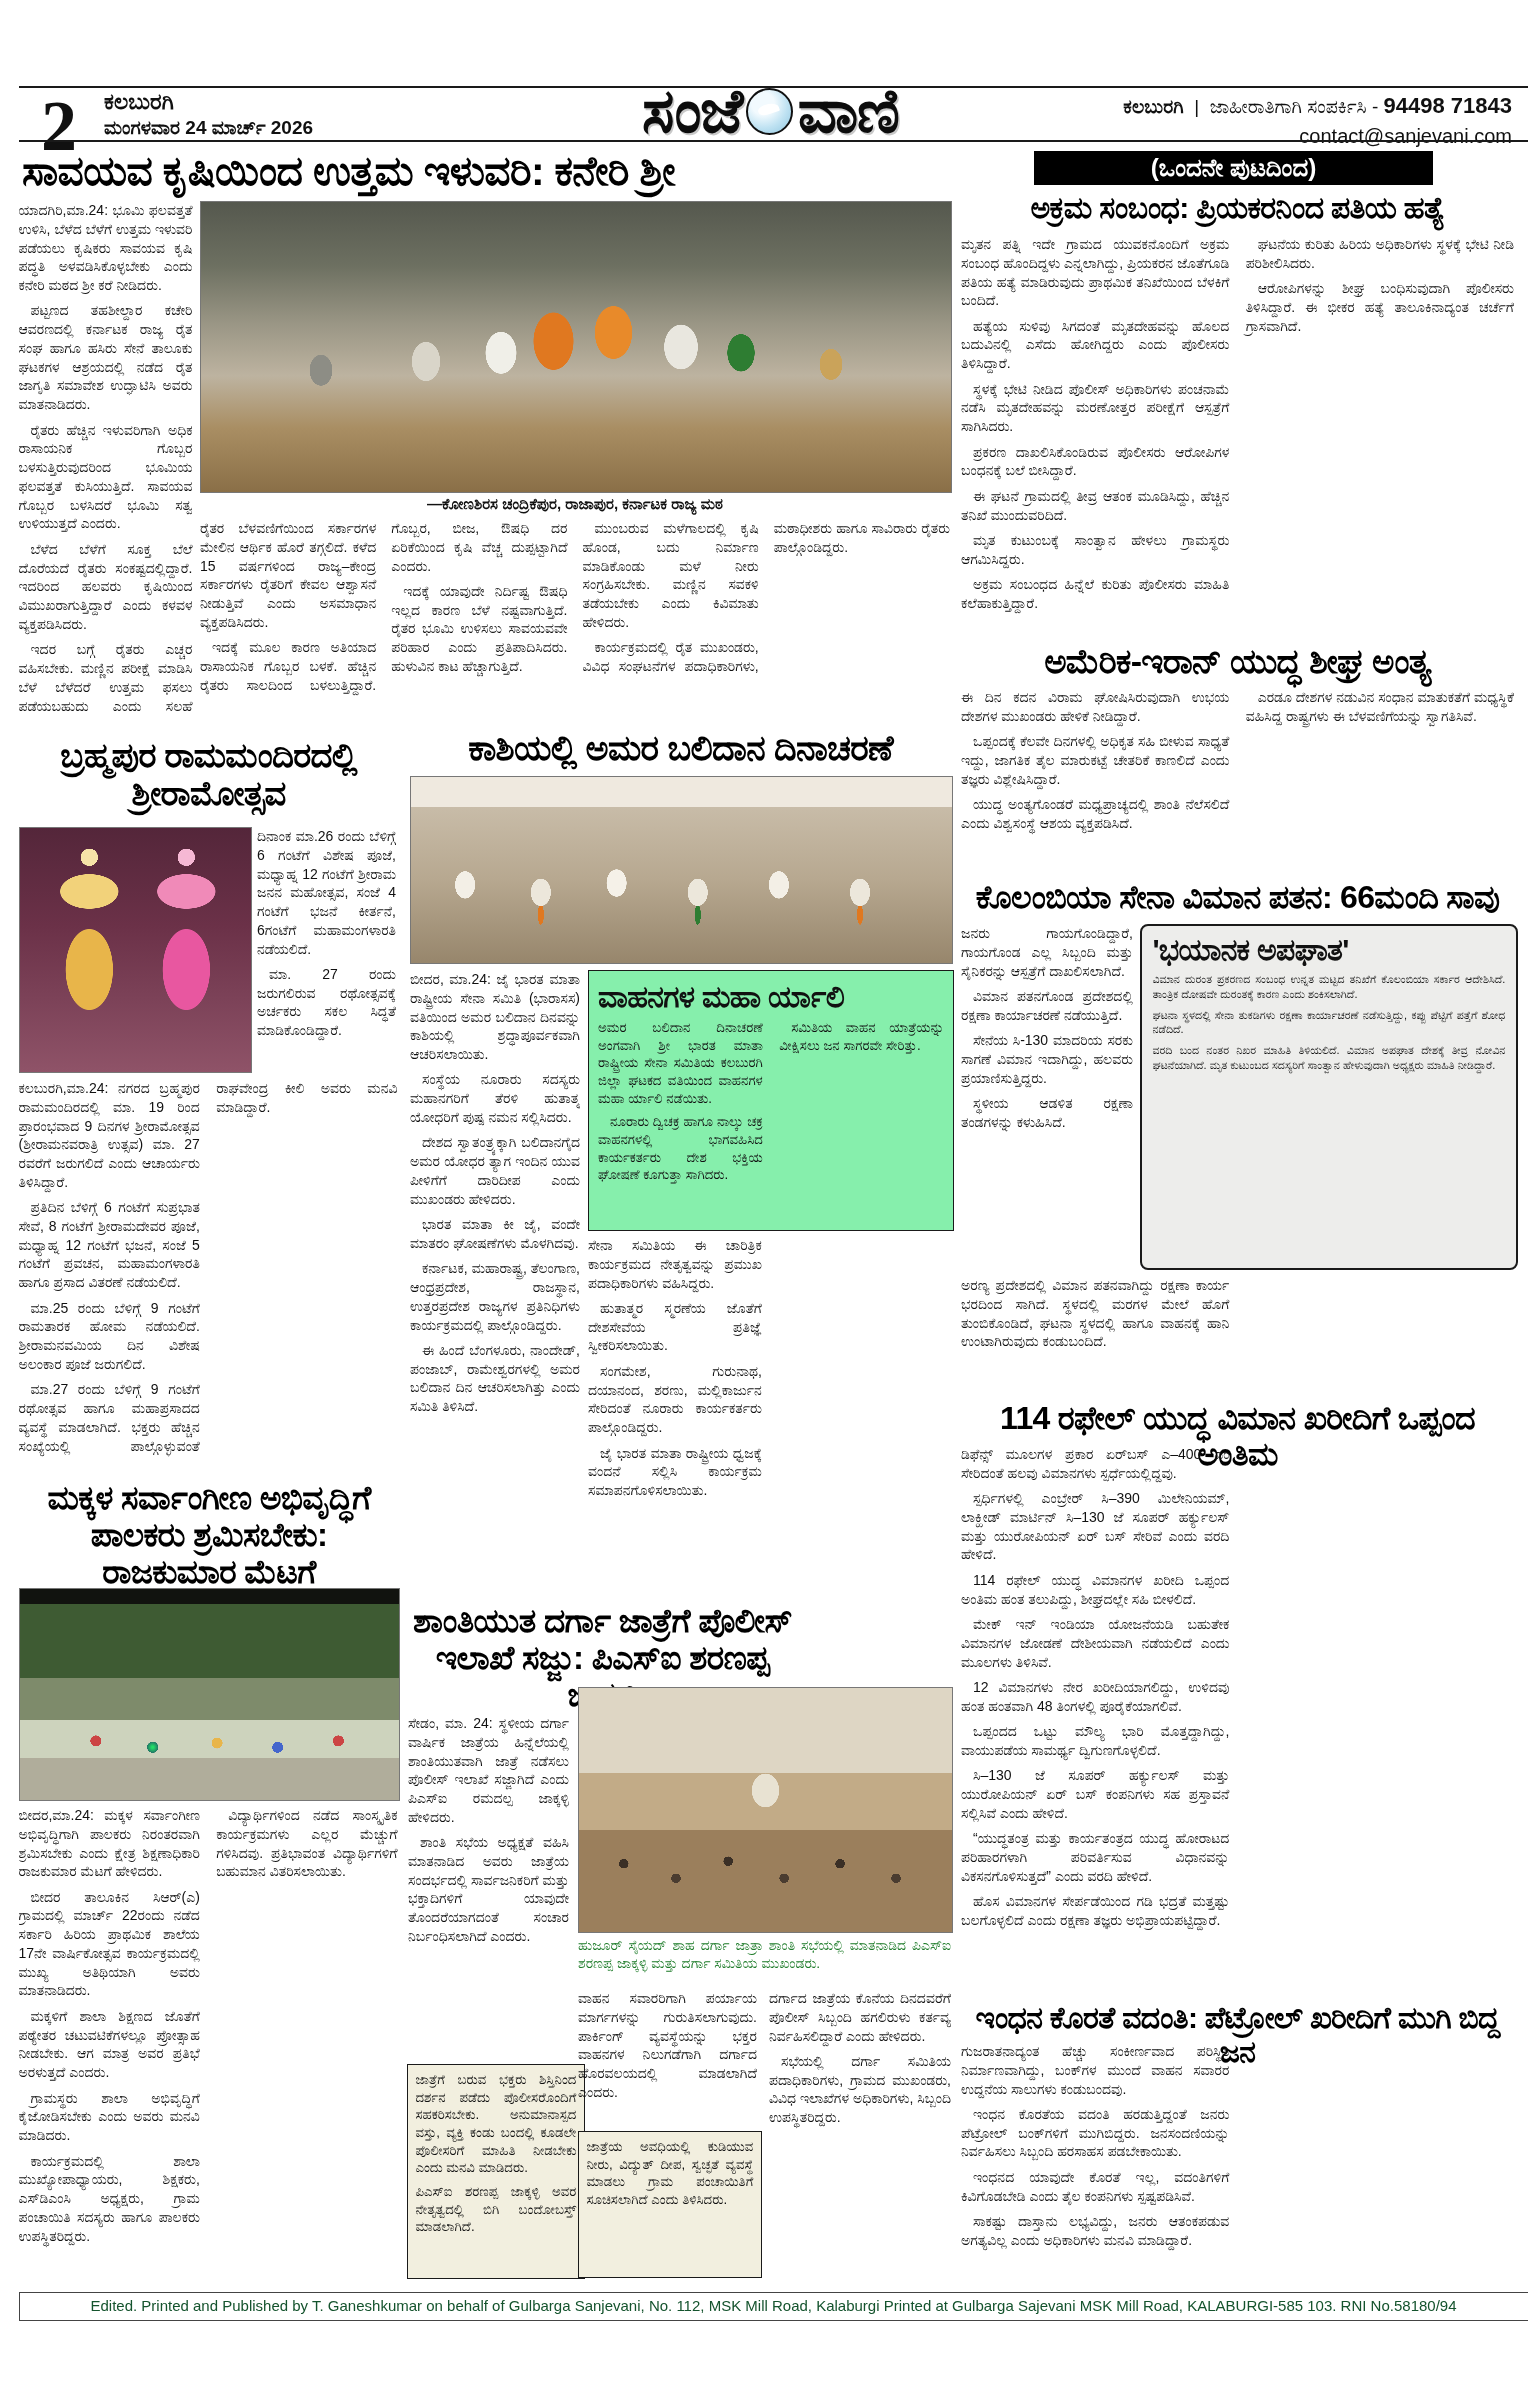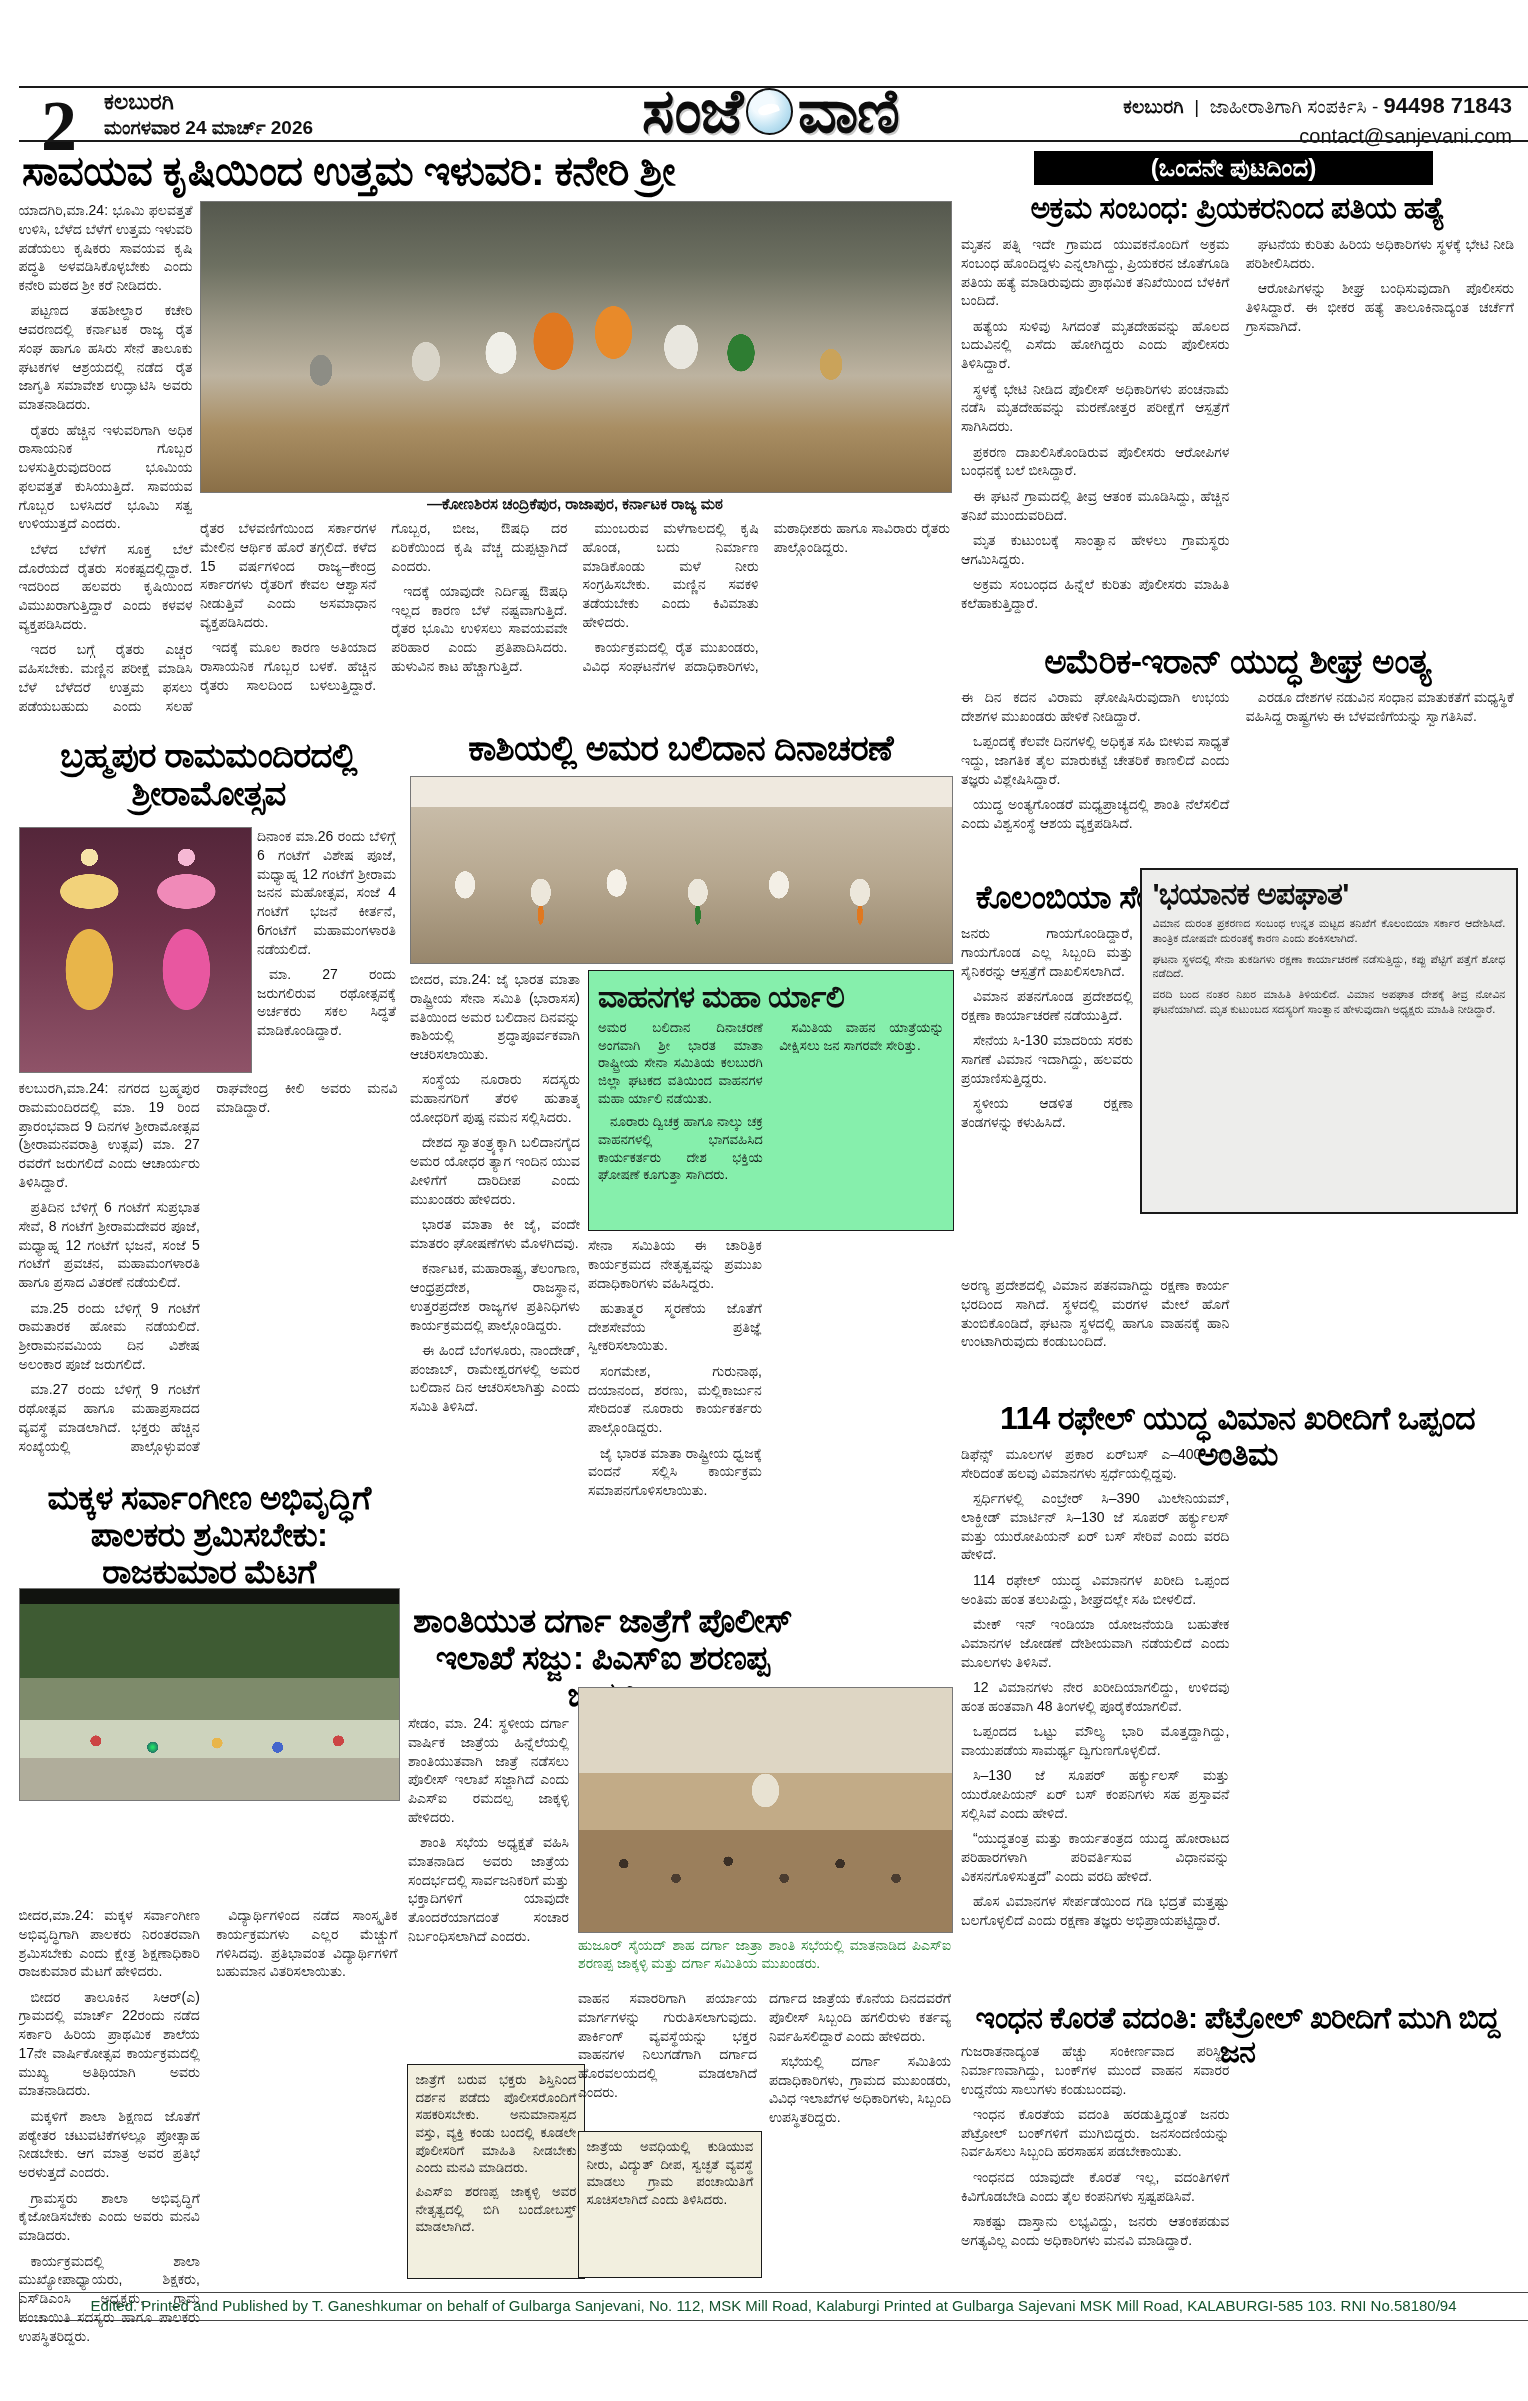--- a/index.html
+++ b/index.html
@@ -170,21 +170,21 @@
   </div>
   <div class="abs cols c2" style="left:588px;top:1236px;width:364px;height:355px;">
       <p>ಸೇನಾ ಸಮಿತಿಯ ಈ ಚಾರಿತ್ರಿಕ ಕಾರ್ಯಕ್ರಮದ ನೇತೃತ್ವವನ್ನು ಪ್ರಮುಖ ಪದಾಧಿಕಾರಿಗಳು ವಹಿಸಿದ್ದರು.</p>
       <p>ಹುತಾತ್ಮರ ಸ್ಮರಣೆಯ ಜೊತೆಗೆ ದೇಶಸೇವೆಯ ಪ್ರತಿಜ್ಞೆ ಸ್ವೀಕರಿಸಲಾಯಿತು.</p>
       <p>ಸಂಗಮೇಶ, ಗುರುನಾಥ, ದಯಾನಂದ, ಶರಣು, ಮಲ್ಲಿಕಾರ್ಜುನ ಸೇರಿದಂತೆ ನೂರಾರು ಕಾರ್ಯಕರ್ತರು ಪಾಲ್ಗೊಂಡಿದ್ದರು.</p>
       <p>ಜೈ ಭಾರತ ಮಾತಾ ರಾಷ್ಟ್ರೀಯ ಧ್ವಜಕ್ಕೆ ವಂದನೆ ಸಲ್ಲಿಸಿ ಕಾರ್ಯಕ್ರಮ ಸಮಾಪನಗೊಳಿಸಲಾಯಿತು.</p>
     </div>
 
   <div class="abs hl center" style="left:21px;top:1480px;width:376px;font-size:33px;">ಮಕ್ಕಳ ಸರ್ವಾಂಗೀಣ ಅಭಿವೃದ್ಧಿಗೆ ಪಾಲಕರು ಶ್ರಮಿಸಬೇಕು: ರಾಜಕುಮಾರ ಮೆಟಗೆ</div>
   <div class="abs photo ph-makkala" style="left:18.5px;top:1588px;width:379px;height:211px;"></div>
-  <div class="abs cols c2" style="left:18.5px;top:1906px;width:379px;height:473px;">
+  <div class="abs cols c2" style="left:18.5px;top:1806px;width:379px;height:473px;">
       <p>ಬೀದರ,ಮಾ.24: ಮಕ್ಕಳ ಸರ್ವಾಂಗೀಣ ಅಭಿವೃದ್ಧಿಗಾಗಿ ಪಾಲಕರು ನಿರಂತರವಾಗಿ ಶ್ರಮಿಸಬೇಕು ಎಂದು ಕ್ಷೇತ್ರ ಶಿಕ್ಷಣಾಧಿಕಾರಿ ರಾಜಕುಮಾರ ಮೆಟಗೆ ಹೇಳಿದರು.</p>
       <p>ಬೀದರ ತಾಲೂಕಿನ ಸಿಆರ್(ಎ) ಗ್ರಾಮದಲ್ಲಿ ಮಾರ್ಚ್ 22ರಂದು ನಡೆದ ಸರ್ಕಾರಿ ಹಿರಿಯ ಪ್ರಾಥಮಿಕ ಶಾಲೆಯ 17ನೇ ವಾರ್ಷಿಕೋತ್ಸವ ಕಾರ್ಯಕ್ರಮದಲ್ಲಿ ಮುಖ್ಯ ಅತಿಥಿಯಾಗಿ ಅವರು ಮಾತನಾಡಿದರು.</p>
       <p>ಮಕ್ಕಳಿಗೆ ಶಾಲಾ ಶಿಕ್ಷಣದ ಜೊತೆಗೆ ಪಠ್ಯೇತರ ಚಟುವಟಿಕೆಗಳಲ್ಲೂ ಪ್ರೋತ್ಸಾಹ ನೀಡಬೇಕು. ಆಗ ಮಾತ್ರ ಅವರ ಪ್ರತಿಭೆ ಅರಳುತ್ತದೆ ಎಂದರು.</p>
       <p>ಗ್ರಾಮಸ್ಥರು ಶಾಲಾ ಅಭಿವೃದ್ಧಿಗೆ ಕೈಜೋಡಿಸಬೇಕು ಎಂದು ಅವರು ಮನವಿ ಮಾಡಿದರು.</p>
       <p>ಕಾರ್ಯಕ್ರಮದಲ್ಲಿ ಶಾಲಾ ಮುಖ್ಯೋಪಾಧ್ಯಾಯರು, ಶಿಕ್ಷಕರು, ಎಸ್‌ಡಿಎಂಸಿ ಅಧ್ಯಕ್ಷರು, ಗ್ರಾಮ ಪಂಚಾಯಿತಿ ಸದಸ್ಯರು ಹಾಗೂ ಪಾಲಕರು ಉಪಸ್ಥಿತರಿದ್ದರು.</p>
       <p>ವಿದ್ಯಾರ್ಥಿಗಳಿಂದ ನಡೆದ ಸಾಂಸ್ಕೃತಿಕ ಕಾರ್ಯಕ್ರಮಗಳು ಎಲ್ಲರ ಮೆಚ್ಚುಗೆ ಗಳಿಸಿದವು. ಪ್ರತಿಭಾವಂತ ವಿದ್ಯಾರ್ಥಿಗಳಿಗೆ ಬಹುಮಾನ ವಿತರಿಸಲಾಯಿತು.</p>
     </div>
 
   <div class="abs hl center" style="left:413px;top:1603px;width:379px;font-size:33px;">ಶಾಂತಿಯುತ ದರ್ಗಾ ಜಾತ್ರೆಗೆ ಪೊಲೀಸ್ ಇಲಾಖೆ ಸಜ್ಜು: ಪಿಎಸ್ಐ ಶರಣಪ್ಪ ಜಾಕ್ಕಳ್ಳಿ</div>
   <div class="abs photo ph-dargah" style="left:578px;top:1687px;width:373px;height:244px;"></div>
@@ -235,21 +235,21 @@
       <p>ಎರಡೂ ದೇಶಗಳ ನಡುವಿನ ಸಂಧಾನ ಮಾತುಕತೆಗೆ ಮಧ್ಯಸ್ಥಿಕೆ ವಹಿಸಿದ್ದ ರಾಷ್ಟ್ರಗಳು ಈ ಬೆಳವಣಿಗೆಯನ್ನು ಸ್ವಾಗತಿಸಿವೆ.</p>
     </div>
 
   <div class="abs hl center" style="left:961px;top:880px;width:553px;font-size:32px;">ಕೊಲಂಬಿಯಾ ಸೇನಾ ವಿಮಾನ ಪತನ: 66ಮಂದಿ ಸಾವು</div>
   <div class="abs cols" style="left:961px;top:924px;width:172px;height:346px;">
       <p>ಜನರು ಗಾಯಗೊಂಡಿದ್ದಾರೆ, ಗಾಯಗೊಂಡ ಎಲ್ಲ ಸಿಬ್ಬಂದಿ ಮತ್ತು ಸೈನಿಕರನ್ನು ಆಸ್ಪತ್ರೆಗೆ ದಾಖಲಿಸಲಾಗಿದೆ.</p>
       <p>ವಿಮಾನ ಪತನಗೊಂಡ ಪ್ರದೇಶದಲ್ಲಿ ರಕ್ಷಣಾ ಕಾರ್ಯಾಚರಣೆ ನಡೆಯುತ್ತಿದೆ.</p>
       <p>ಸೇನೆಯ ಸಿ-130 ಮಾದರಿಯ ಸರಕು ಸಾಗಣೆ ವಿಮಾನ ಇದಾಗಿದ್ದು, ಹಲವರು ಪ್ರಯಾಣಿಸುತ್ತಿದ್ದರು.</p>
       <p>ಸ್ಥಳೀಯ ಆಡಳಿತ ರಕ್ಷಣಾ ತಂಡಗಳನ್ನು ಕಳುಹಿಸಿದೆ.</p>
     </div>
-  <div class="abs box-grey" style="left:1140px;top:868px;width:353px;height:327px;">
+  <div class="abs box-grey" style="left:1140px;top:924px;width:353px;height:327px;border-radius:8px;">
     <div class="boxtitle">'ಭಯಾನಕ ಅಪಘಾತ'</div>
     <div class="boxtext" style="font-size:11px;">
         <p>ವಿಮಾನ ದುರಂತ ಪ್ರಕರಣದ ಸಂಬಂಧ ಉನ್ನತ ಮಟ್ಟದ ತನಿಖೆಗೆ ಕೊಲಂಬಿಯಾ ಸರ್ಕಾರ ಆದೇಶಿಸಿದೆ. ತಾಂತ್ರಿಕ ದೋಷವೇ ದುರಂತಕ್ಕೆ ಕಾರಣ ಎಂದು ಶಂಕಿಸಲಾಗಿದೆ.</p>
         <p>ಘಟನಾ ಸ್ಥಳದಲ್ಲಿ ಸೇನಾ ತುಕಡಿಗಳು ರಕ್ಷಣಾ ಕಾರ್ಯಾಚರಣೆ ನಡೆಸುತ್ತಿದ್ದು, ಕಪ್ಪು ಪೆಟ್ಟಿಗೆ ಪತ್ತೆಗೆ ಶೋಧ ನಡೆದಿದೆ.</p>
         <p>ವರದಿ ಬಂದ ನಂತರ ನಿಖರ ಮಾಹಿತಿ ತಿಳಿಯಲಿದೆ. ವಿಮಾನ ಅಪಘಾತ ದೇಶಕ್ಕೆ ತೀವ್ರ ನೋವಿನ ಘಟನೆಯಾಗಿದೆ. ಮೃತ ಕುಟುಂಬದ ಸದಸ್ಯರಿಗೆ ಸಾಂತ್ವಾನ ಹೇಳುವುದಾಗಿ ಅಧ್ಯಕ್ಷರು ಮಾಹಿತಿ ನೀಡಿದ್ದಾರೆ.</p>
       </div>
   </div>
   <div class="abs cols c2" style="left:961px;top:1276px;width:553px;height:118px;">
       <p>ಅರಣ್ಯ ಪ್ರದೇಶದಲ್ಲಿ ವಿಮಾನ ಪತನವಾಗಿದ್ದು ರಕ್ಷಣಾ ಕಾರ್ಯ ಭರದಿಂದ ಸಾಗಿದೆ. ಸ್ಥಳದಲ್ಲಿ ಮರಗಳ ಮೇಲೆ ಹೊಗೆ ತುಂಬಿಕೊಂಡಿದೆ, ಘಟನಾ ಸ್ಥಳದಲ್ಲಿ ಹಾಗೂ ವಾಹನಕ್ಕೆ ಹಾನಿ ಉಂಟಾಗಿರುವುದು ಕಂಡುಬಂದಿದೆ.</p>
     </div>

